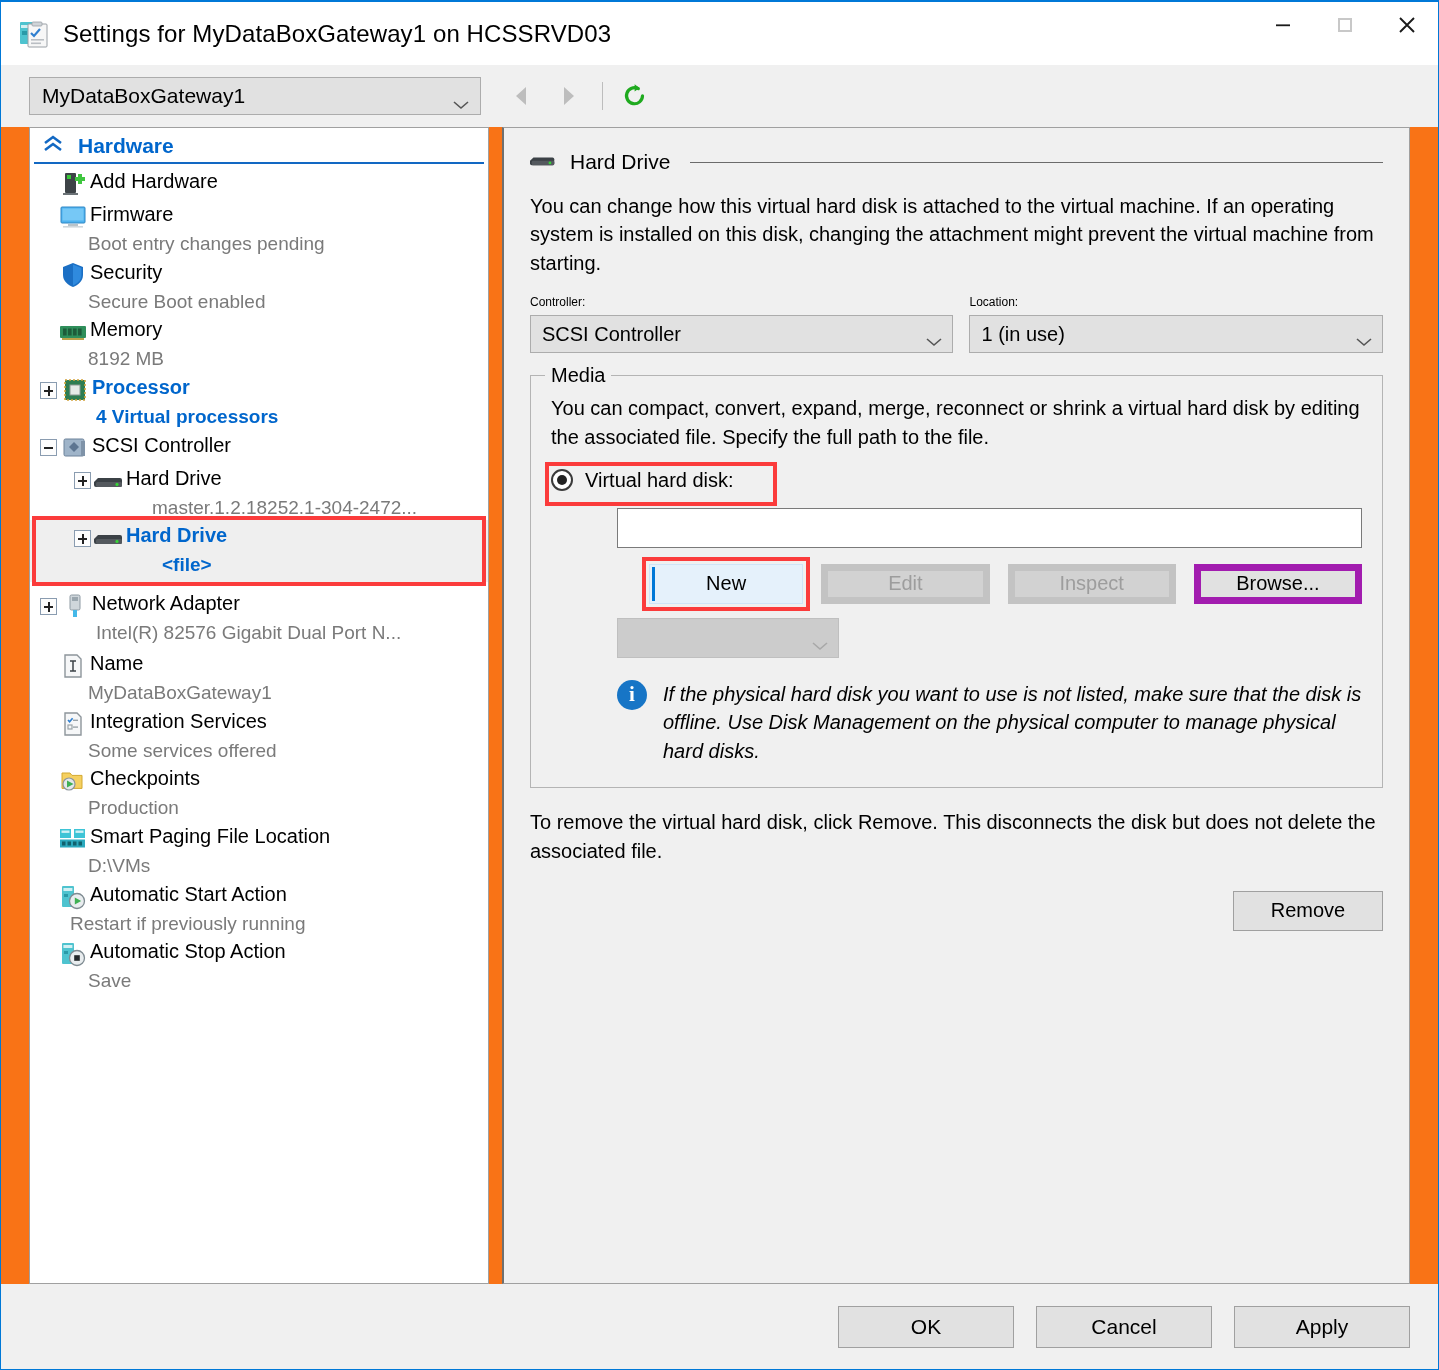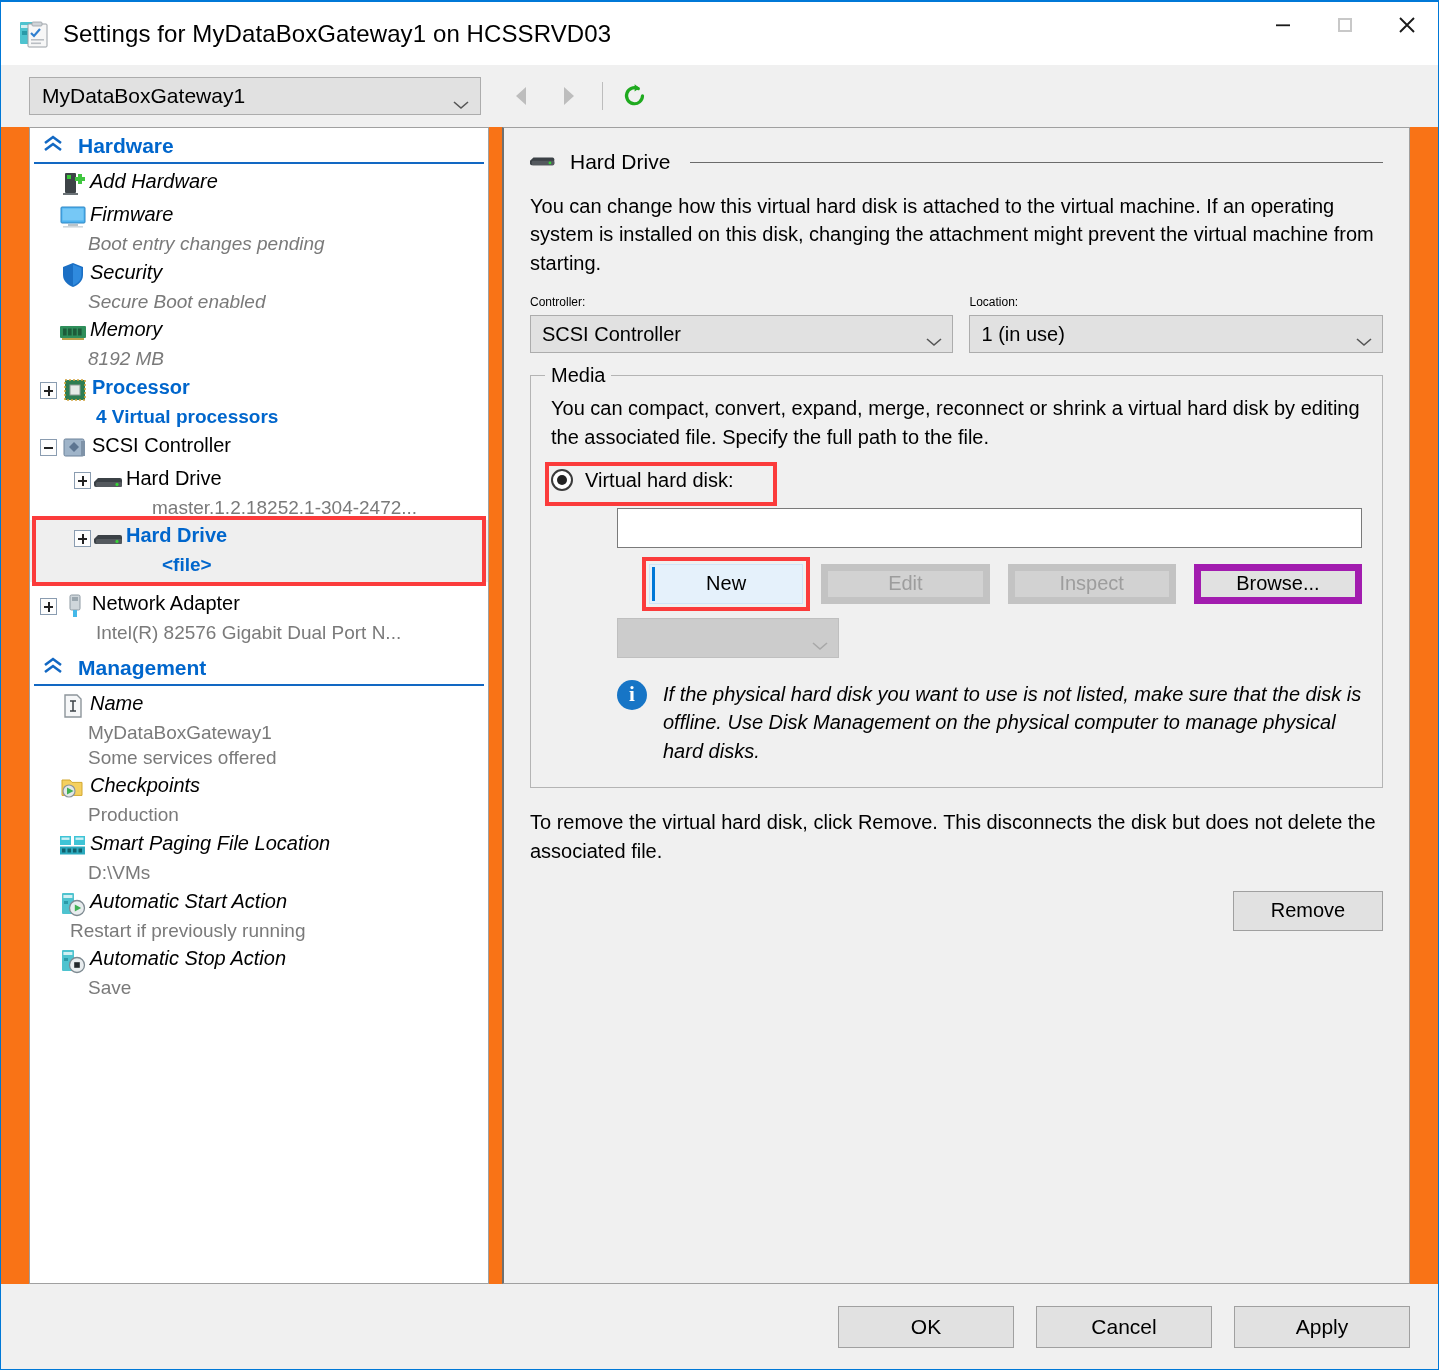--- a/index.html
+++ b/index.html
@@ -131,21 +131,21 @@
   .ticon { width: 34px; height: 28px; flex: 0 0 auto; margin-top: 3px;
            display:flex; align-items:center; justify-content:center; }
   .tlabel-wrap { display: flex; flex-direction: column; padding-top: 2px; }
   .tlabel { font-size: 20px; color: #000; line-height: 1.28; white-space: nowrap; }
   .tlabel.blue { color: #0066cc; font-weight: bold; }
   .tsub {
     font-size: 19px; color: #7a7a7a; line-height: 1.3;
     padding-left: 38px; white-space: nowrap;
   }
   .tsub.blue { color: #0066cc; font-weight: bold; padding-left: 44px; }
-  .indent-1 { padding-left: 6px; font-style: italic; }
+  .indent-1 { padding-left: 6px; }
   .indent-2 { padding-left: 42px; }
 
   .redbox {
     position: absolute;
     border: 4px solid #fb3b3b;
     pointer-events: none;
     z-index: 5;
   }
 
   
@@ -501,46 +501,52 @@
               <rect x="9" y="17" width="4" height="7" fill="#45b8e8"></rect>
             </svg>
           </span>
           <span class="tlabel-wrap">
             <span class="tlabel">Network Adapter</span>
           </span>
         </div>
         <div class="tsub" style="padding-left:66px">Intel(R) 82576 Gigabit Dual Port N...</div>
       </div>
 
-      <div class="group-header" style="margin-top:4px;">
-        <span class="dbl-chev">
-          <svg width="22" height="20" viewBox="0 0 22 20">
-            <path d="M3 9 L11 3 L19 9" stroke="#1268c3" stroke-width="2.6" fill="none"></path>
-            <path d="M3 16 L11 10 L19 16" stroke="#1268c3" stroke-width="2.6" fill="none"></path>
-          </svg>
-        </span>
-        <span class="g-label">Management</span>
-      </div>
 
       <div class="tree-rows">
 
         <div class="trow indent-1">
           <span class="exp"></span>
           <span class="ticon">
             <svg width="22" height="26" viewBox="0 0 22 26">
               <path d="M3 2 h12 l4 4 v18 h-16 z" fill="#f6f7f8" stroke="#8d959b" stroke-width="1.4"></path>
               <path d="M8 8 h6 M11 8 v10 M8 18 h6" stroke="#3d4347" stroke-width="1.5" fill="none"></path>
             </svg>
           </span>
           <span class="tlabel-wrap">
             <span class="tlabel">Name</span>
           </span>
         </div>
         <div class="tsub" style="padding-left:58px">MyDataBoxGateway1</div>
 
+        <div class="trow indent-1">
+          <span class="exp"></span>
+          <span class="ticon">
+            <svg width="22" height="26" viewBox="0 0 22 26">
+              <path d="M3 2 h12 l4 4 v18 h-16 z" fill="#f6f7f8" stroke="#8d959b" stroke-width="1.4"></path>
+              <path d="M6 9 l1.6 1.8 l3 -3.6" stroke="#2f7fd0" stroke-width="1.6" fill="none"></path>
+              <rect x="11" y="8.6" width="5" height="1.4" fill="#9aa3a9"></rect>
+              <rect x="6" y="14" width="4" height="4" fill="none" stroke="#9aa3a9" stroke-width="1.2"></rect>
+              <rect x="11" y="15.4" width="5" height="1.4" fill="#9aa3a9"></rect>
+            </svg>
+          </span>
+          <span class="tlabel-wrap">
+            <span class="tlabel">Integration Services</span>
+          </span>
+        </div>
         <div class="tsub" style="padding-left:58px">Some services offered</div>
 
         <div class="trow indent-1">
           <span class="exp"></span>
           <span class="ticon">
             <svg width="26" height="24" viewBox="0 0 26 24">
               <path d="M2 4 h8 l2 2.4 h10 v13 h-20 z" fill="#f5d060" stroke="#d3a830" stroke-width="1"></path>
               <circle cx="9" cy="15" r="6" fill="#e4e8ea" stroke="#8d959b" stroke-width="1.2"></circle>
               <path d="M7 11.6 L13.6 15 L7 18.4 Z" fill="#3fb053"></path>
             </svg>

